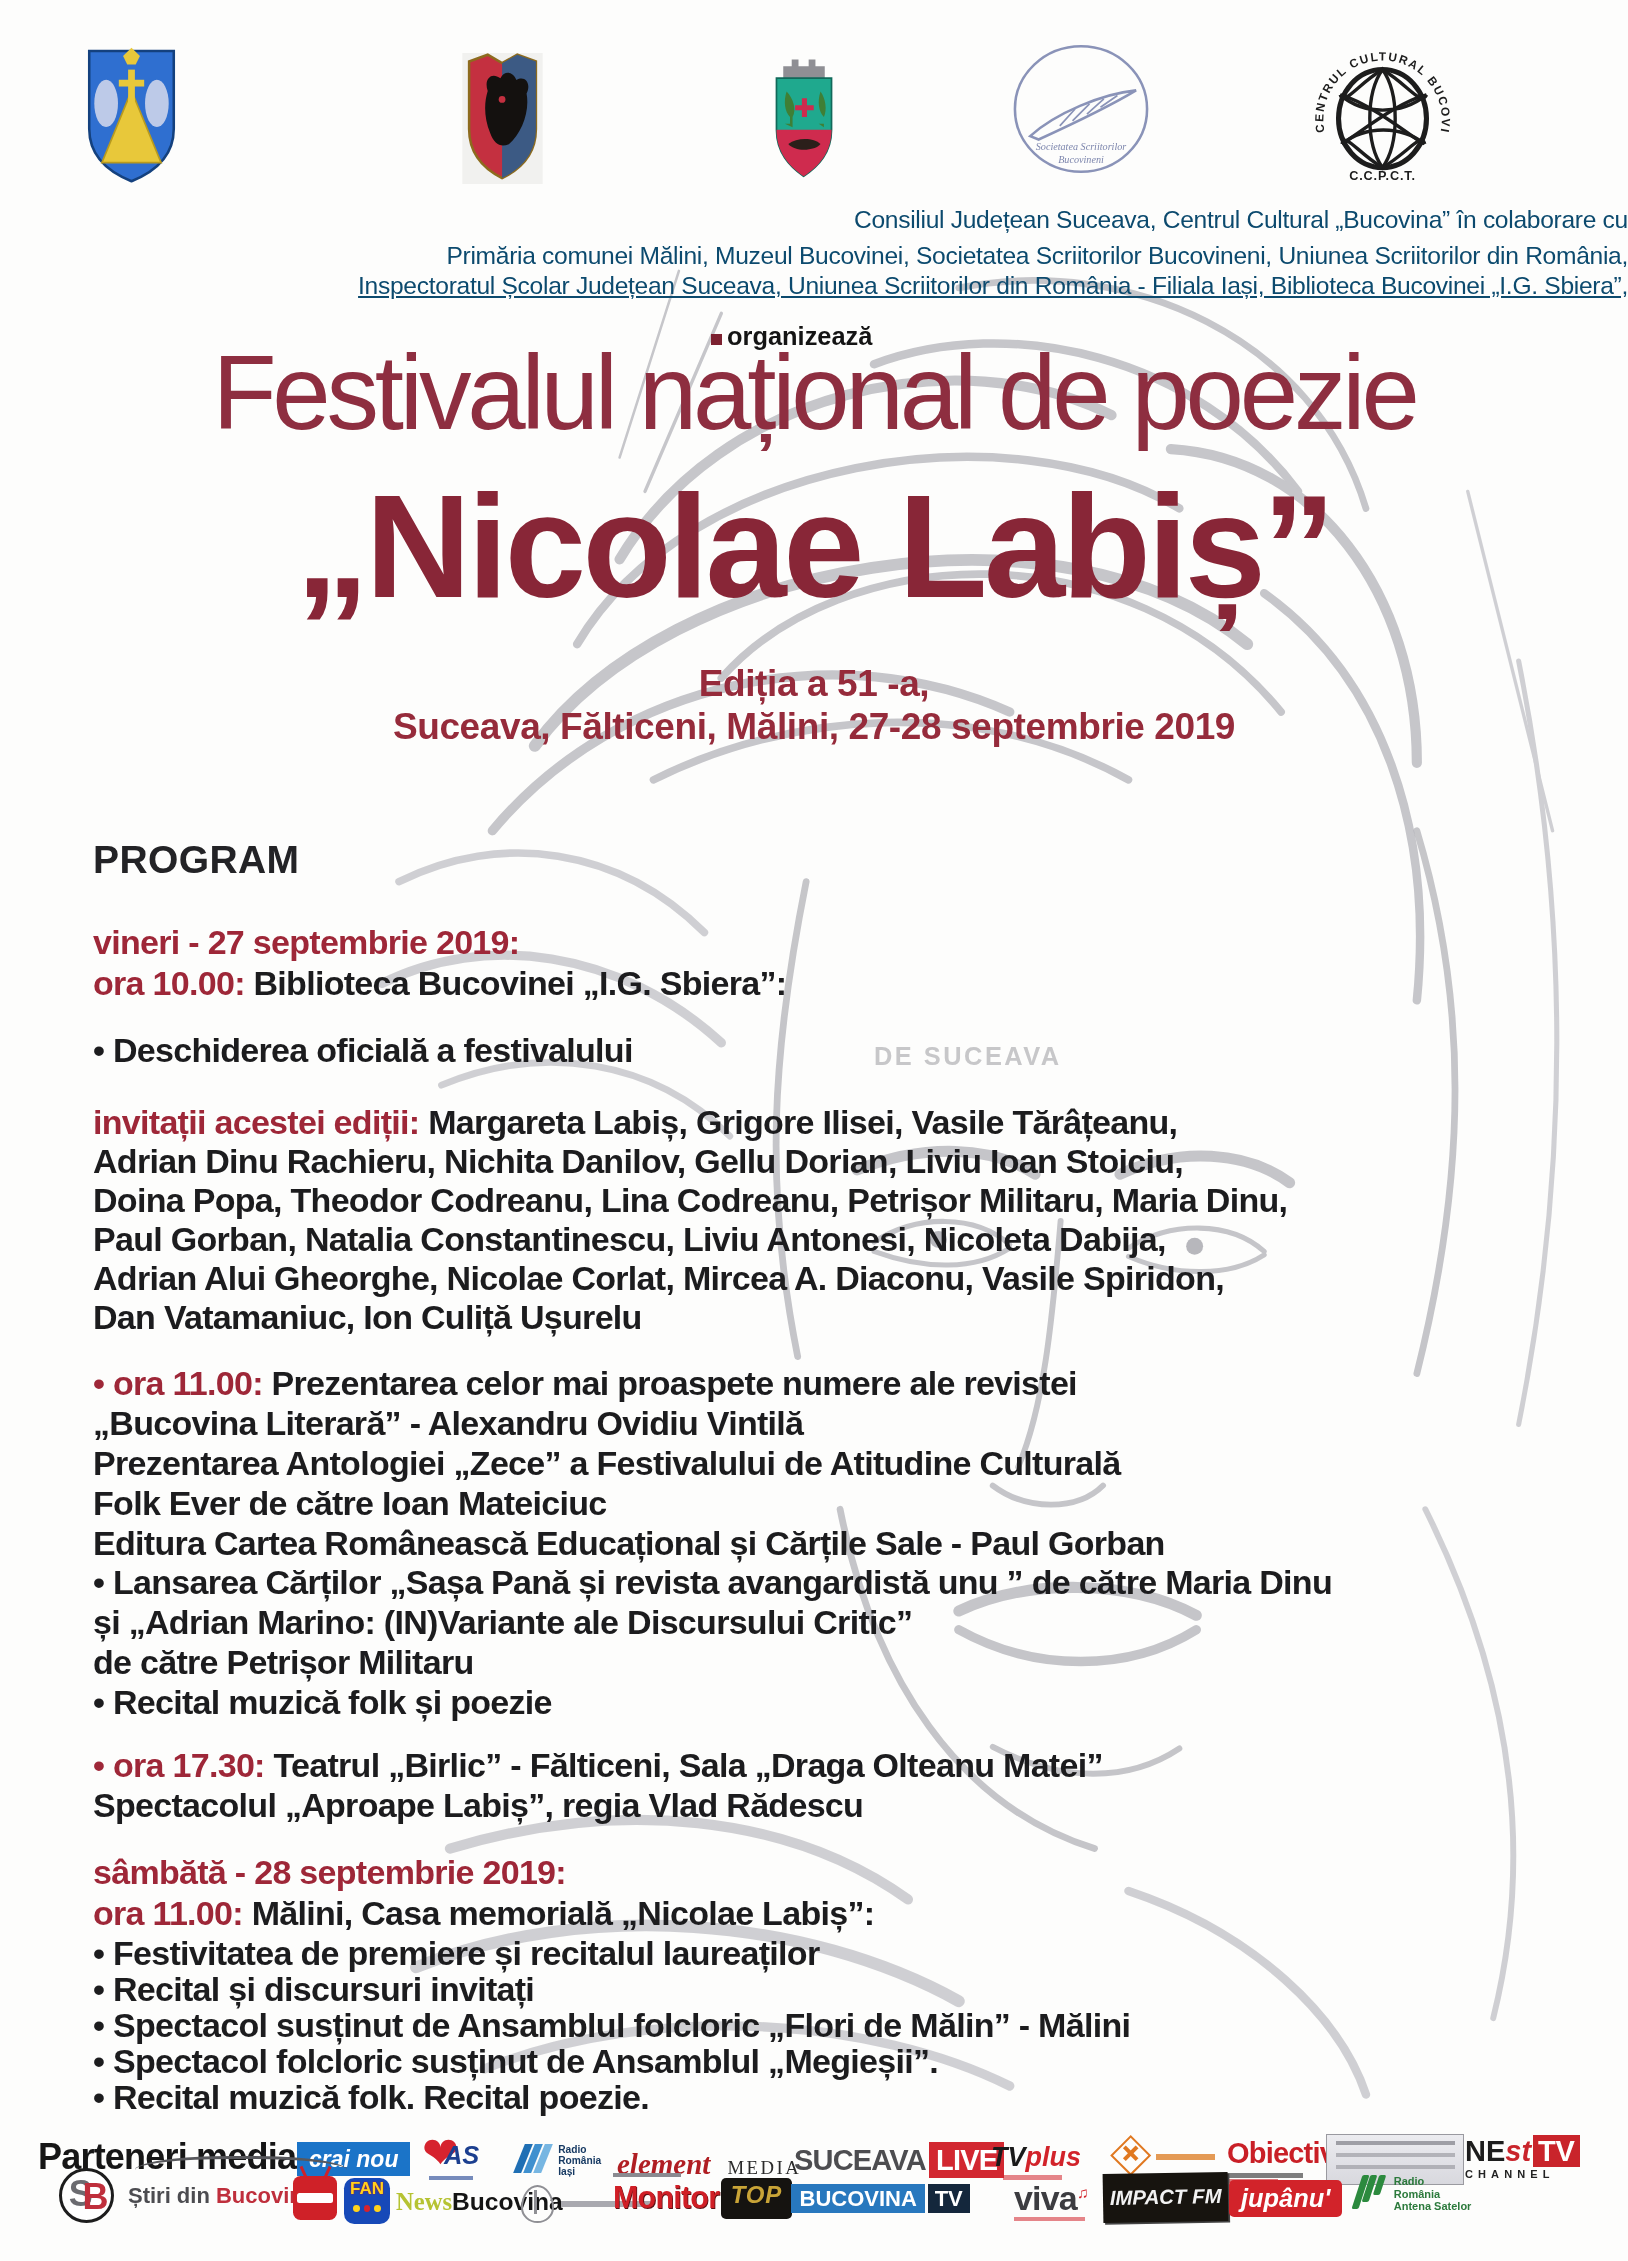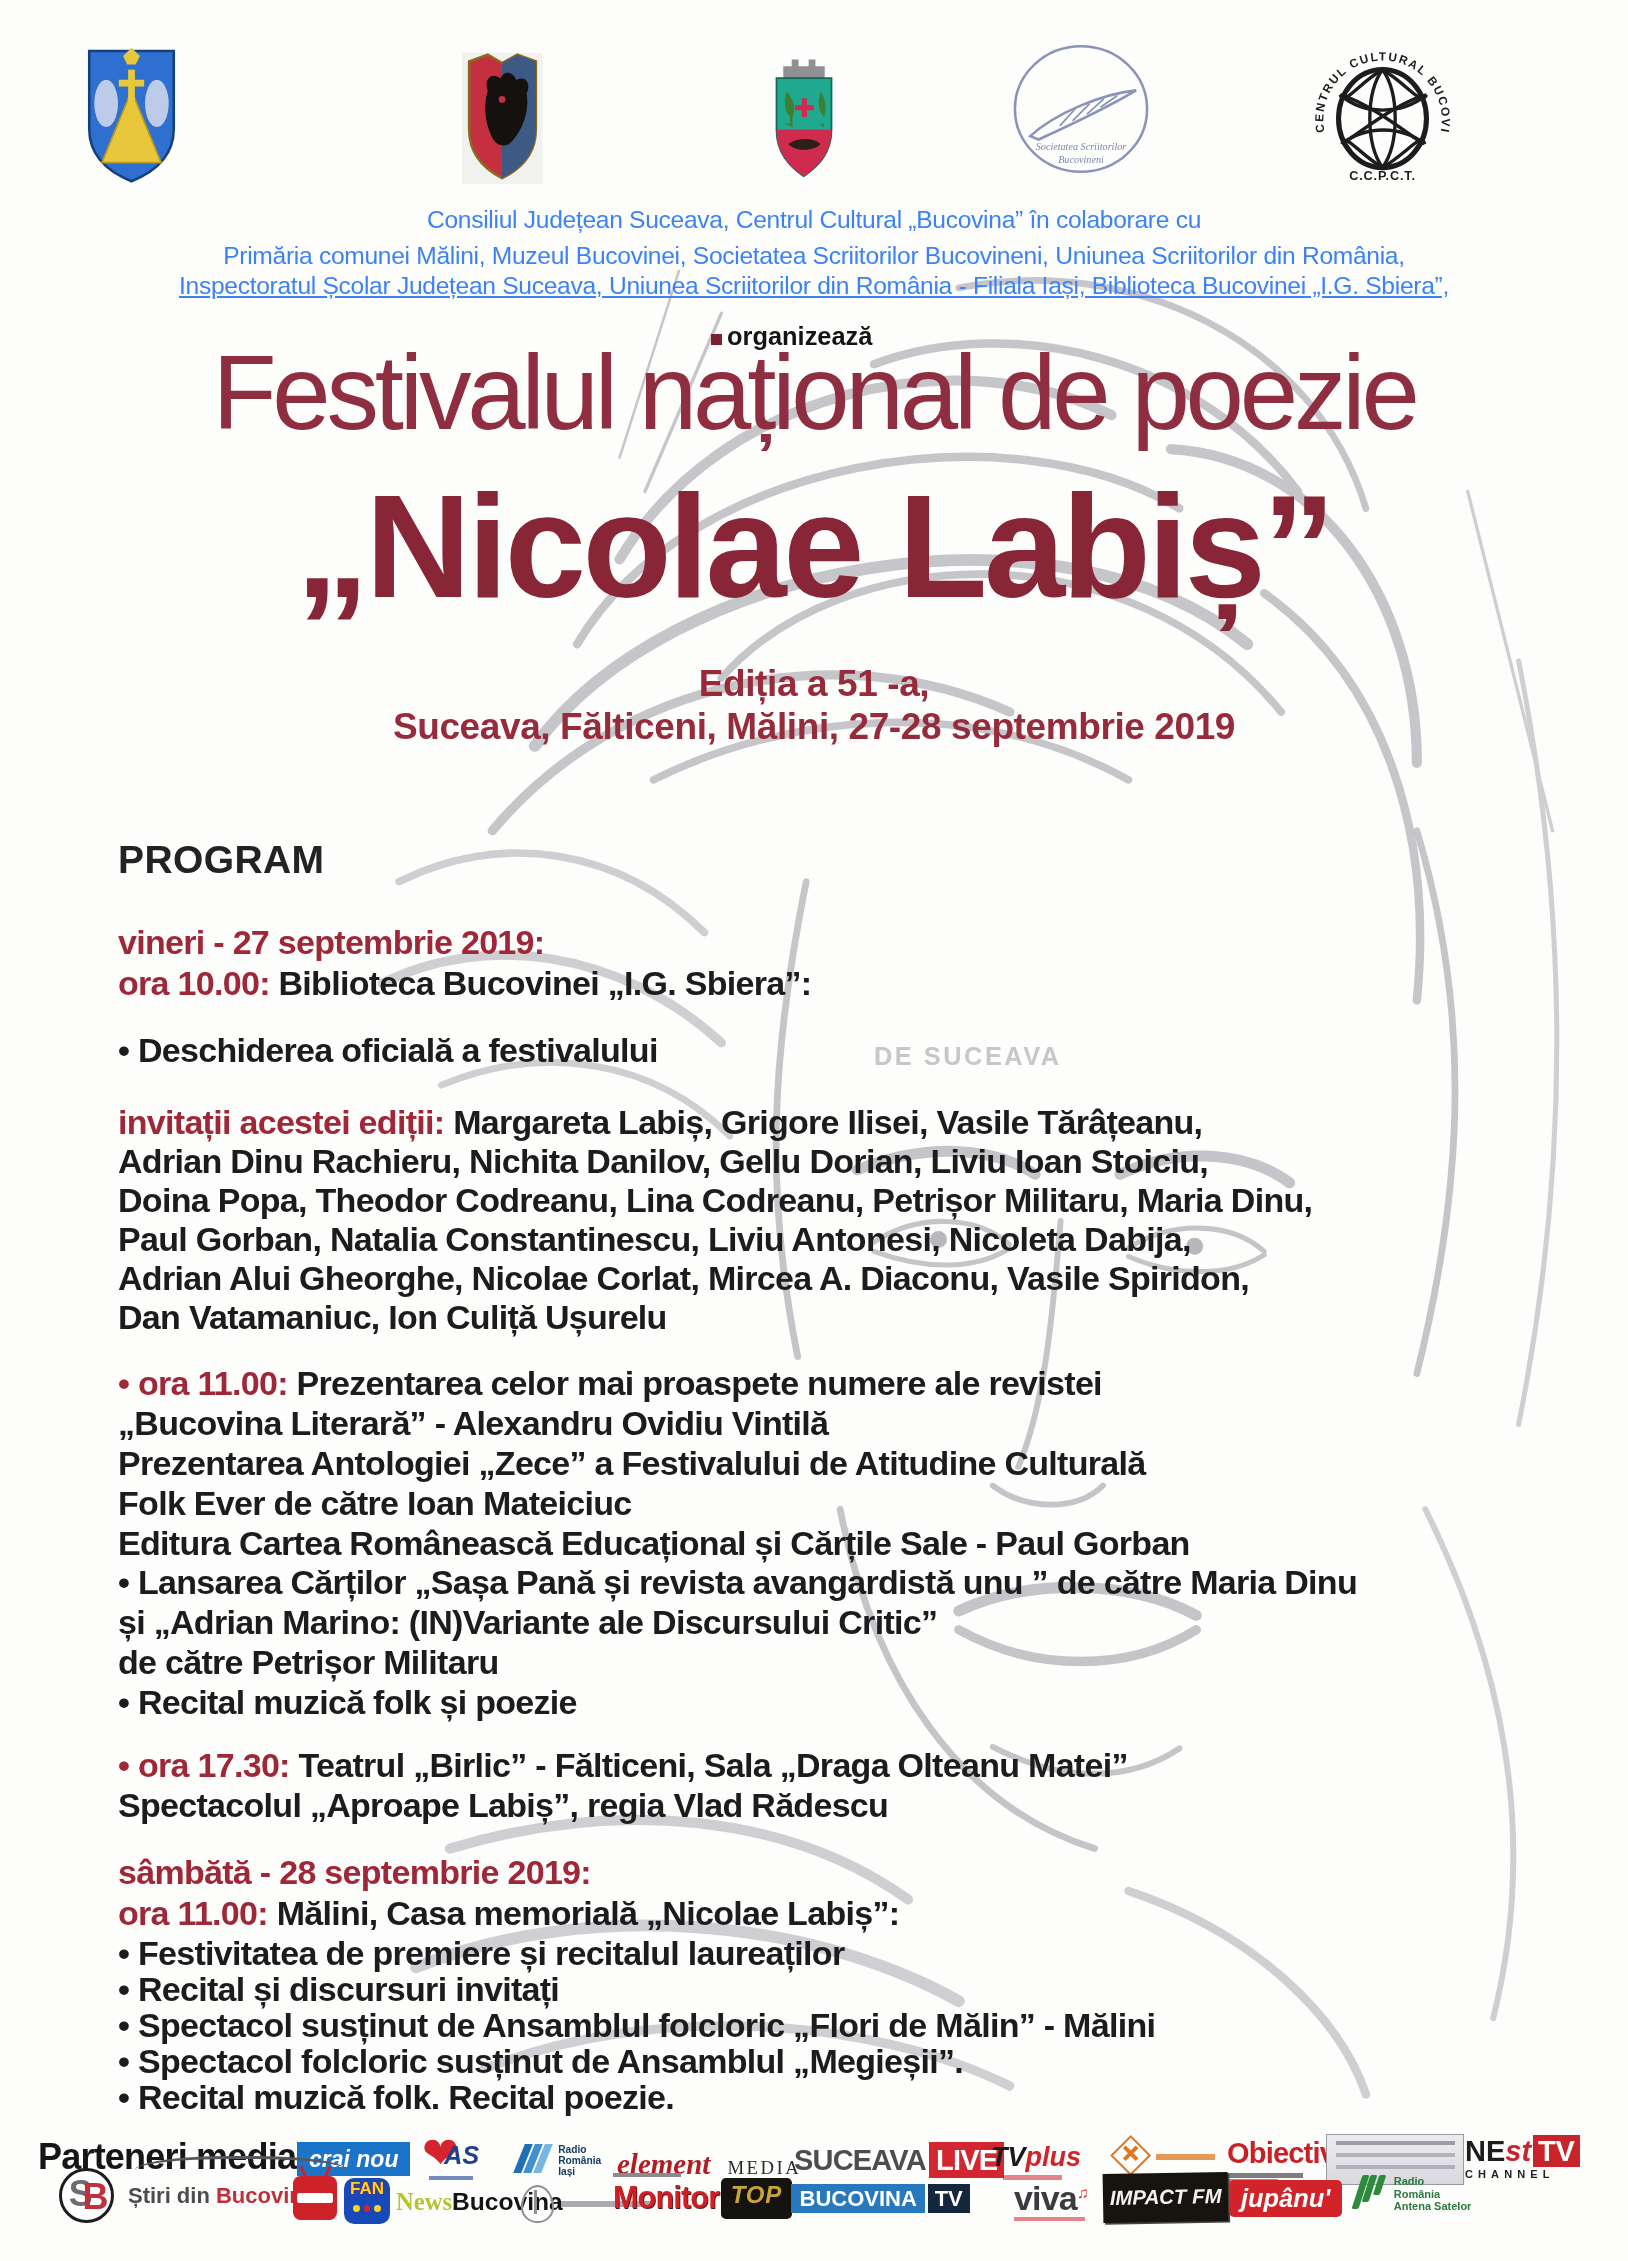--- a/index.html
+++ b/index.html
@@ -4,31 +4,31 @@
 <style>
   html,body{margin:0;padding:0;background:#e8e8e8;}
   .poster{position:relative;width:1628px;height:2261px;background:#fdfdfc;overflow:hidden;
           font-family:"Liberation Sans",sans-serif;color:#1e1e1e;}
   .abs{position:absolute;}
   .ctr{width:100%;text-align:center;}
   
   .sketch{left:365px;top:237px;width:1264px;height:1866px;pointer-events:none;}
   .wm{left:874px;top:1042px;font:700 25.4px "Liberation Sans",sans-serif;color:#c7c7c9;letter-spacing:2.5px;}
   
-  .hline{font:400 24.6px/36px "Liberation Sans",sans-serif;color:#3b82f6;letter-spacing:-0.3px;}
+  .hline{font:400 24.6px/36px "Liberation Sans",sans-serif;color:#0c4a6e;letter-spacing:-0.3px;text-align:right;}
   .h1{top:202px;} .h2{top:238px;} .h3{top:268px;text-decoration:underline;}
   .org{top:322px;left:711px;font:700 25.4px "Liberation Sans",sans-serif;color:#141414;}
   .orgsq{display:inline-block;width:11px;height:11px;background:#7c2130;margin-right:5.1px;}
   
   .t1{top:336px;font:400 105px/114px "Liberation Sans",sans-serif;color:#8e2e40;letter-spacing:-4.2px;}
   .t2{top:458px;font:700 146px/178px "Liberation Sans",sans-serif;color:#882637;letter-spacing:-3.4px;}
   .t3{top:663px;font:700 37px/42px "Liberation Sans",sans-serif;color:#962b3b;letter-spacing:-0.4px;}
   .t4{top:706px;font:700 37px/42px "Liberation Sans",sans-serif;color:#962b3b;letter-spacing:-0.4px;}
   
-  .pl{left:93px;font:700 34px/39px "Liberation Sans",sans-serif;color:#1c1c1e;letter-spacing:-0.7px;white-space:nowrap;margin-left:25px;}
+  .pl{left:93px;font:700 34px/39px "Liberation Sans",sans-serif;color:#1c1c1e;letter-spacing:-0.7px;white-space:nowrap;}
   .red{color:#9e2738;}
   .ph{font-size:39px;color:#232326;letter-spacing:0.4px;}
   .it{}
   .lh46 div{height:39px;} .lh47 div{height:40px;} .lh42 div{height:36px;}
   
   .flabel{left:38px;top:2136px;font:700 36px "Liberation Sans",sans-serif;color:#161616;letter-spacing:-0.8px;}
   .logo{position:absolute;white-space:nowrap;}
   .crainou{left:297px;top:2142px;background:#1b74c8;color:#fff;font:700 italic 23px/34px "Liberation Sans",sans-serif;padding:0 12px;}
   .asheart{left:422px;top:2132px;width:59px;height:51px;}
   .asheart .hrt{position:absolute;left:0;top:-5.1px;font-size:44px;color:#d6232e;}

